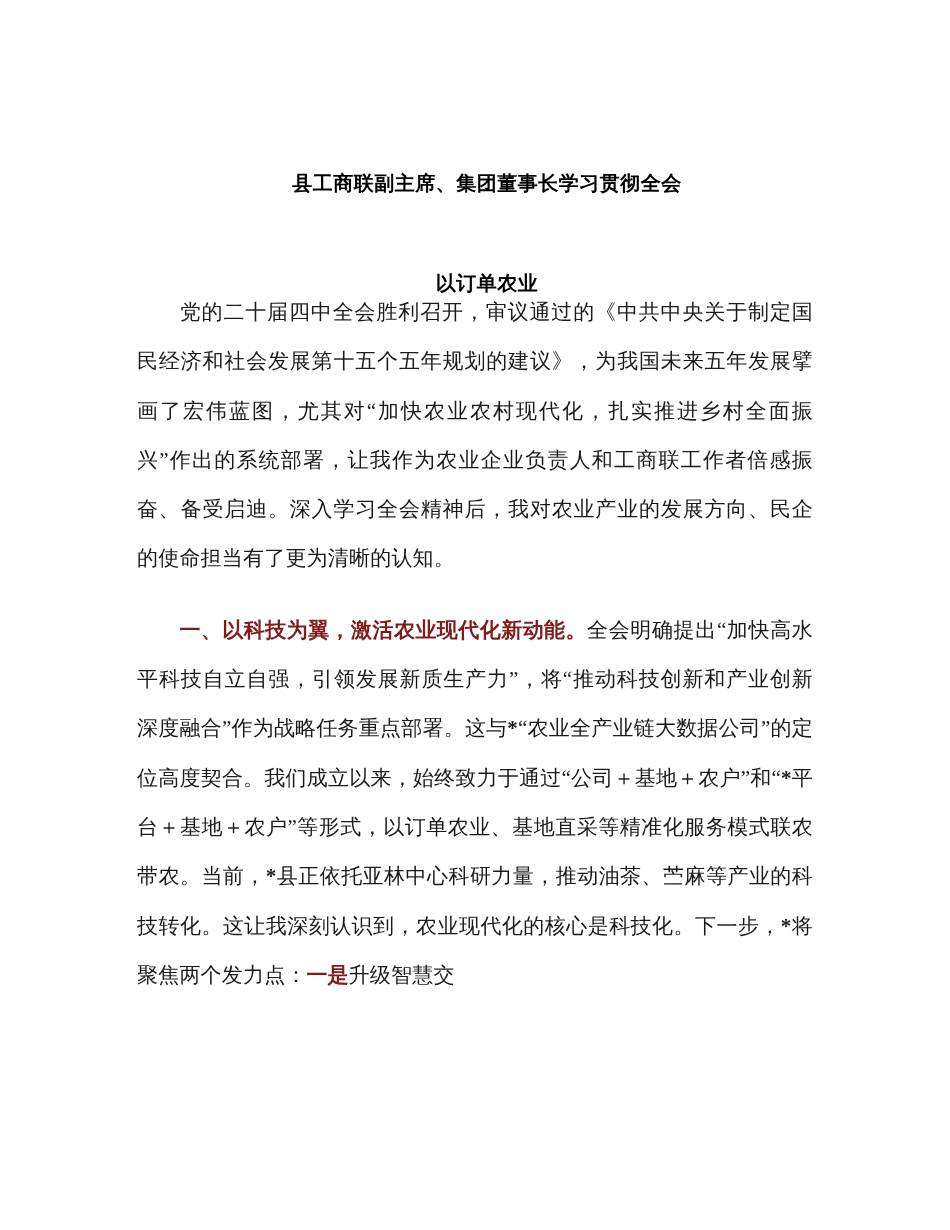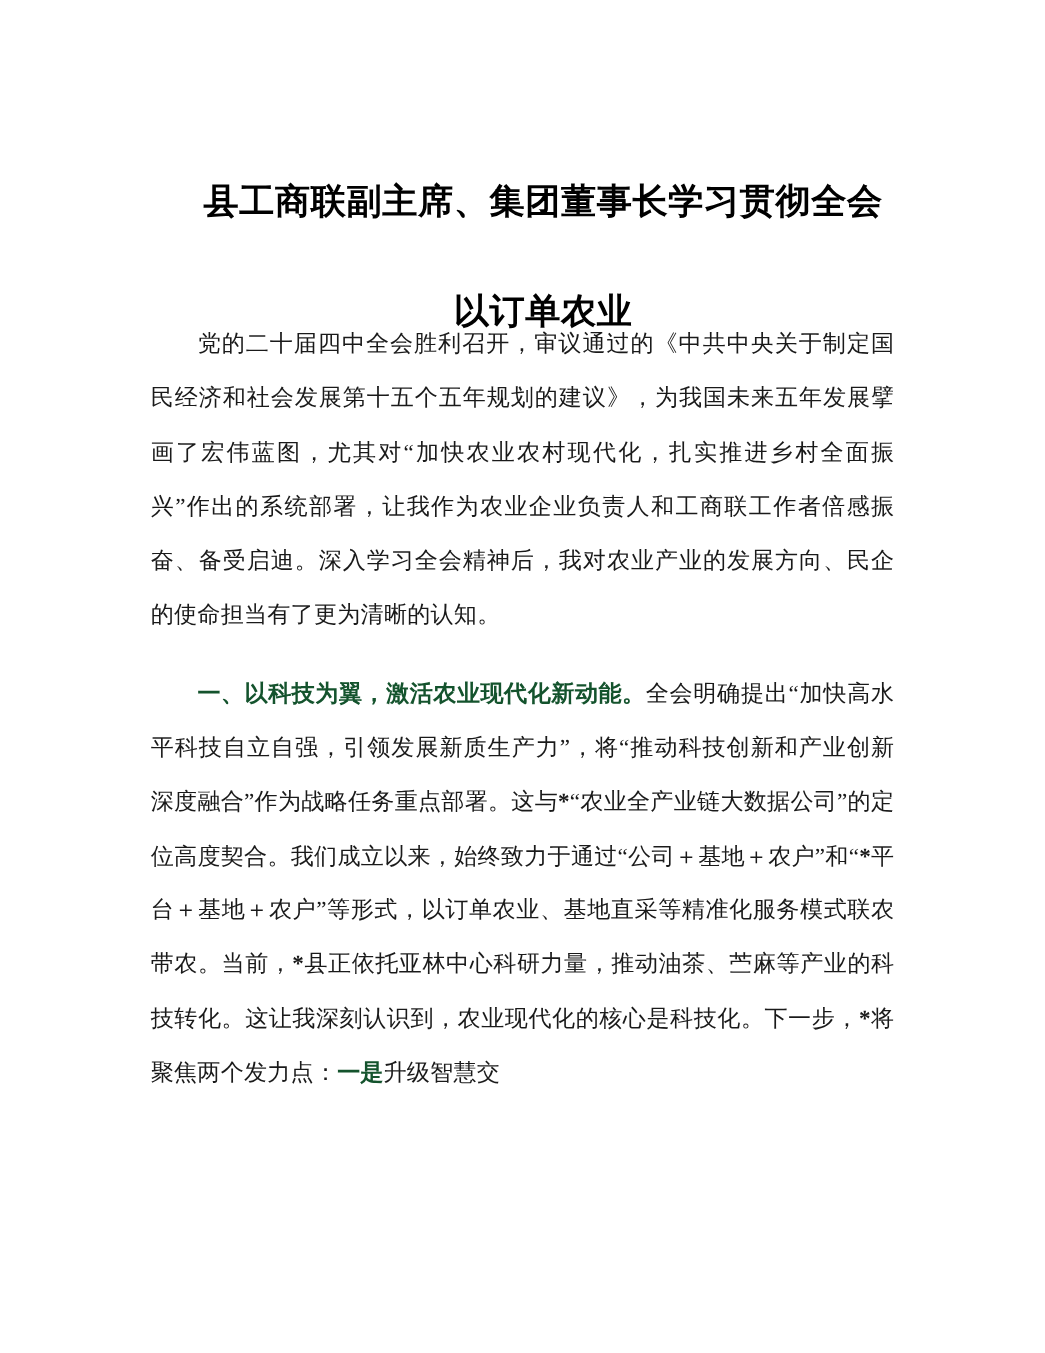--- a/index.html
+++ b/index.html
@@ -25,21 +25,21 @@
 
   
   .doc-title {
     position: absolute;
     left: 137px;
     top: 108px;
     width: 676px;
     text-align: center;
     font-family: "Liberation Sans", "DejaVu Sans", sans-serif;
     font-weight: bold;
-    font-size: 32px;
+    font-size: 20px;
     line-height: 50px;
     letter-spacing: 0.5px;
     color: #000000;
     white-space: pre-wrap;
   }
 
   
   .body-block {
     position: absolute;
     left: 137px;
@@ -64,21 +64,21 @@
   }
 
   .para .indent {
     display: inline-block;
     width: 2em;
   }
 
   .emph {
     font-family: Liberation Serif, serif;
     font-weight: bold;
-    color: #14532d;
+    color: #7f1d1d;
     letter-spacing: 0;
   }
 
   .mark-star {
     font-family: "Liberation Serif", "DejaVu Serif", serif;
     font-weight: bold;
   }
 </style>
 </head>
 <body>

